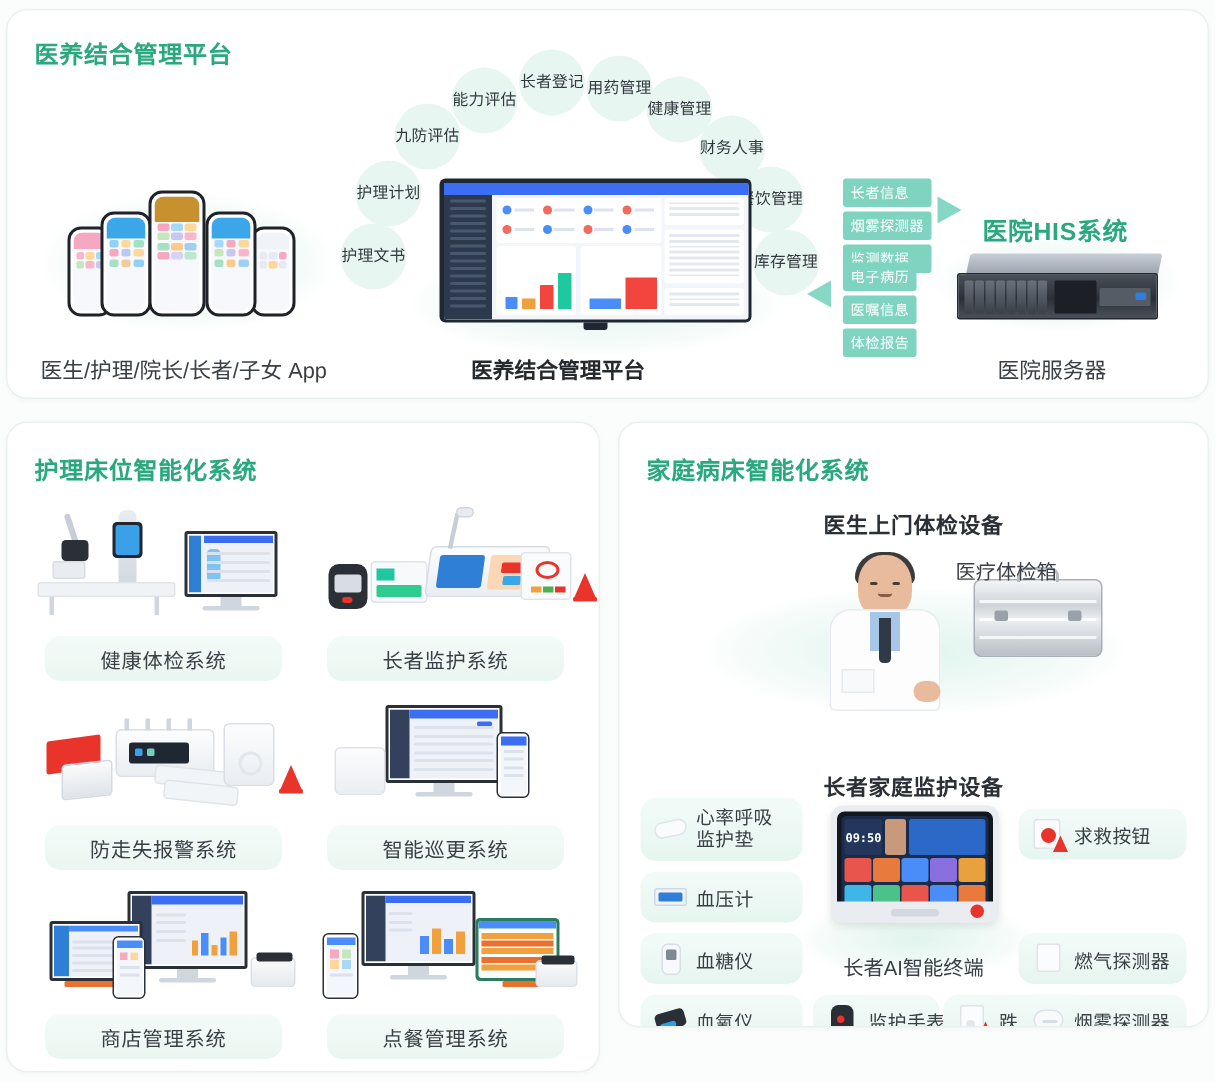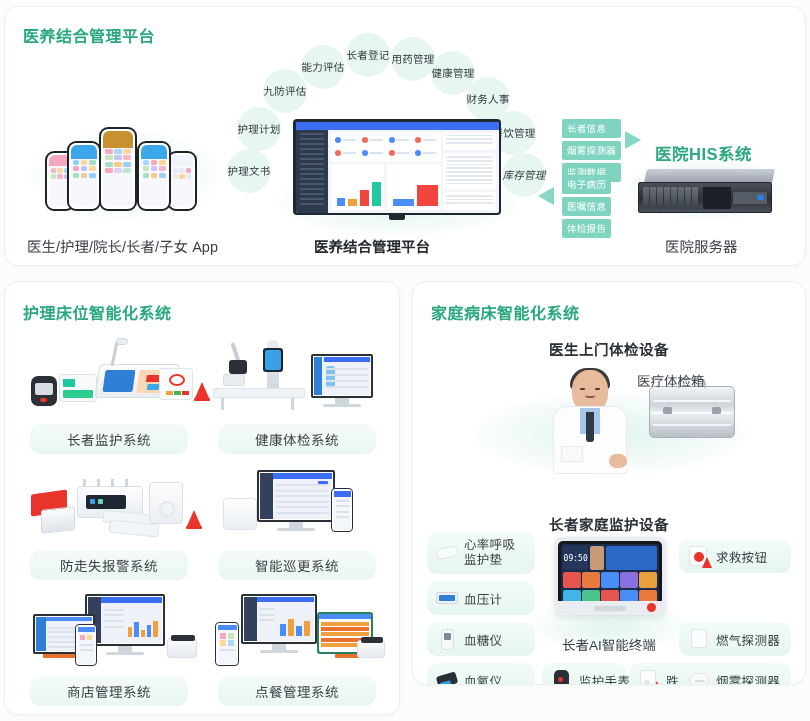--- a/index.html
+++ b/index.html
@@ -195,21 +195,21 @@
   .case { position: absolute; left: 236px; top: 24px; width: 86px; height: 52px; }
   .case .body { position: absolute; inset: 0; border-radius: 5px;
     background: linear-gradient(180deg,#f2f4f6 0%, #cfd4da 34%, #eceff2 52%, #b9bfc6 100%);
     border: 1px solid #a9b0b8; }
   .case .ln { position: absolute; left: 4px; right: 4px; height: 2px; background: rgba(255,255,255,.75); }
   .case .handle { position: absolute; left: 50%; top: -8px; margin-left: -14px; width: 28px; height: 10px;
     border: 2.5px solid #b6bcc4; border-bottom: none; border-radius: 6px 6px 0 0; }
   .case .latch { position: absolute; width: 9px; height: 7px; background: #9aa1a9; border-radius: 1.5px; top: 21px; }
   #cap-case { position: absolute; left: 224px; top: 88px; font-size: 13.5px; color: #3a3f45; }
 
-  #terminal-wrap { position: absolute; left: 141px; top: 255px; width: 112px; height: 92px; }
+  #terminal-wrap { position: absolute; left: 141px; top: 255px; width: 112px; height: 92px; font-weight: bold; }
   #terminal { position: absolute; left: 0; top: 0; width: 112px; height: 78px;
     background: #e9edf1; border-radius: 8px; padding: 4px; box-shadow: 0 2px 6px rgba(40,60,55,.13); }
   #terminal .bez { width: 100%; height: 100%; background: #14181e; border-radius: 5px; padding: 3px; }
   #terminal .scrn { width: 100%; height: 100%; background: #1b2b4a; border-radius: 3px; overflow: hidden;
     display: flex; flex-direction: column; gap: 1.5px; padding: 2px; }
   #terminal .row1 { display: flex; gap: 2px; height: 40%; }
   #terminal .clock { flex: 1; background: #24365c; border-radius: 2px; color: #fff; font-size: 8px;
     display: flex; align-items: center; justify-content: center; font-family: "DejaVu Sans Mono", monospace; }
   #terminal .avatar { width: 14px; background: #c89a7a; border-radius: 2px; }
   #terminal .msg { flex: 2; background: #2b68c8; border-radius: 2px; }
@@ -361,21 +361,21 @@
       </div>
     <div class="bubble md" style="left:426px; top:44px;">
         <span>健康管理</span>
       </div>
     <div class="bubble md" style="left:461px; top:70px;">
         <span>财务人事</span>
       </div>
     <div class="bubble md" style="left:487px; top:104px;">
         <span>餐饮管理</span>
       </div>
-    <div class="bubble md" style="left:497px; top:146px;font-style:italic;">
+    <div class="bubble md" style="left:497px; top:146px;">
         <span>库存管理</span>
       </div>
 
     <div class="ellipse" style="left:268px; top:160px; width:250px; height:70px;"></div>
     <div id="dash">
       <div class="topbar"></div>
       <div class="inner">
         <div class="side">
             <i></i>
             <i></i>
@@ -507,49 +507,20 @@
         <div class="odd"></div>
       </div>
     </div>
     <div class="caption-lg" id="cap-srv">医院服务器</div>
   </section>
 
   <section class="panel" id="panel-bl">
     <h2 class="panel-title">护理床位智能化系统</h2>
 
     <div class="dev-grid">
-
-      <div class="dev-cell">
-        <div class="dev-art">
-          <div class="ill" style="left:12px; top:38px; width:26px; height:30px; background:#2b2f36; border-radius:7px;">
-            <div style="position:absolute; left:4px; top:7px; right:4px; height:12px; background:#d8dde3; border-radius:2px;"></div>
-            <div style="position:absolute; left:9px; bottom:4px; width:7px; height:4px; background:#e8342a; border-radius:2px;"></div>
-          </div>
-          <div class="ill" style="left:40px; top:36px; width:38px; height:28px; background:#f7f9fb; border:1px solid #dde3e9; border-radius:3px;">
-            <div style="position:absolute; left:3px; top:4px; width:12px; height:8px; background:#1ec9a0;"></div>
-            <div style="position:absolute; left:3px; top:15px; right:3px; height:8px; background:#2ecc8f; border-radius:1px;"></div>
-          </div>
-          <div class="ill" style="left:78px; top:26px; width:80px; height:34px; background:linear-gradient(180deg,#fdfdfe,#e9edf1); border:1px solid #d7dde3; border-radius:4px; transform:skewX(-8deg);">
-            <div style="position:absolute; left:6px; top:5px; width:30px; height:22px; background:#2f7fd6; border-radius:2px;"></div>
-            <div style="position:absolute; left:40px; top:5px; right:5px; bottom:4px; background:#fbd7b6; border-radius:2px;"></div>
-            <div style="position:absolute; left:48px; top:10px; width:14px; height:7px; background:#e8342a; border-radius:1px;"></div>
-            <div style="position:absolute; left:50px; top:19px; width:12px; height:6px; background:#3ba7e8; border-radius:1px;"></div>
-          </div>
-          <div class="ill" style="left:94px; top:4px; width:3px; height:24px; background:#c8ced5; transform:rotate(12deg);"></div>
-          <div class="ill" style="left:97px; top:0px; width:12px; height:7px; background:#e8ebef; border:1px solid #cfd6dd; border-radius:4px;"></div>
-          <div class="ill" style="left:140px; top:30px; width:34px; height:32px; background:#fafbfc; border:1px solid #e0e5ea; border-radius:3px;">
-            <div style="position:absolute; left:9px; top:5px; width:16px; height:12px; border:2px solid #e8342a; border-radius:50%;"></div>
-            <div style="position:absolute; left:6px; bottom:4px; width:7px; height:4px; background:#f0a03c;"></div>
-            <div style="position:absolute; left:14px; bottom:4px; width:7px; height:4px; background:#4caf50;"></div>
-            <div style="position:absolute; left:22px; bottom:4px; width:7px; height:4px; background:#e8342a;"></div>
-          </div>
-          <div class="bell" style="left:176px; top:44px;"></div>
-        </div>
-        <div class="dev-label">长者监护系统</div>
-      </div>
 
       <div class="dev-cell">
         <div class="dev-art">
           <div class="ill mon" style="left:104px; top:16px; width:62px; height:44px;">
             <div class="s">
               <div class="sb" style="background:#2f7fd6; width:14%"></div>
               <div class="hd" style="background:#3b6ef3"></div>
               <div style="position:absolute; left:22%; top:24%; width:16%; height:58%; background:#7fc3f2; border-radius:3px;"></div>
               <div class="rw" style="top:30%"></div>
                 <div class="rw" style="top:45%"></div>
@@ -564,20 +535,49 @@
             <div style="position:absolute; inset:2px; background:#3aa0e8; border-radius:2px;"></div>
           </div>
           <div class="ill" style="left:28px; top:4px; width:4px; height:30px; background:#c8ced5; border-radius:2px; transform:rotate(-18deg);"></div>
           <div class="ill" style="left:22px; top:22px; width:18px; height:14px; background:#2b2f36; border-radius:3px;"></div>
           <div class="ill" style="left:16px; top:36px; width:22px; height:12px; background:#e9edf1; border:1px solid #d7dde3; border-radius:2px;"></div>
           <div class="ill" style="left:6px; top:50px; width:92px; height:10px; background:#f0f3f6; border:1px solid #dfe4e9; border-radius:2px;"></div>
           <div class="ill" style="left:14px; top:60px; width:3px; height:12px; background:#cfd6dd;"></div>
           <div class="ill" style="left:84px; top:60px; width:3px; height:12px; background:#cfd6dd;"></div>
         </div>
         <div class="dev-label">健康体检系统</div>
+      </div>
+
+      <div class="dev-cell">
+        <div class="dev-art">
+          <div class="ill" style="left:12px; top:38px; width:26px; height:30px; background:#2b2f36; border-radius:7px;">
+            <div style="position:absolute; left:4px; top:7px; right:4px; height:12px; background:#d8dde3; border-radius:2px;"></div>
+            <div style="position:absolute; left:9px; bottom:4px; width:7px; height:4px; background:#e8342a; border-radius:2px;"></div>
+          </div>
+          <div class="ill" style="left:40px; top:36px; width:38px; height:28px; background:#f7f9fb; border:1px solid #dde3e9; border-radius:3px;">
+            <div style="position:absolute; left:3px; top:4px; width:12px; height:8px; background:#1ec9a0;"></div>
+            <div style="position:absolute; left:3px; top:15px; right:3px; height:8px; background:#2ecc8f; border-radius:1px;"></div>
+          </div>
+          <div class="ill" style="left:78px; top:26px; width:80px; height:34px; background:linear-gradient(180deg,#fdfdfe,#e9edf1); border:1px solid #d7dde3; border-radius:4px; transform:skewX(-8deg);">
+            <div style="position:absolute; left:6px; top:5px; width:30px; height:22px; background:#2f7fd6; border-radius:2px;"></div>
+            <div style="position:absolute; left:40px; top:5px; right:5px; bottom:4px; background:#fbd7b6; border-radius:2px;"></div>
+            <div style="position:absolute; left:48px; top:10px; width:14px; height:7px; background:#e8342a; border-radius:1px;"></div>
+            <div style="position:absolute; left:50px; top:19px; width:12px; height:6px; background:#3ba7e8; border-radius:1px;"></div>
+          </div>
+          <div class="ill" style="left:94px; top:4px; width:3px; height:24px; background:#c8ced5; transform:rotate(12deg);"></div>
+          <div class="ill" style="left:97px; top:0px; width:12px; height:7px; background:#e8ebef; border:1px solid #cfd6dd; border-radius:4px;"></div>
+          <div class="ill" style="left:140px; top:30px; width:34px; height:32px; background:#fafbfc; border:1px solid #e0e5ea; border-radius:3px;">
+            <div style="position:absolute; left:9px; top:5px; width:16px; height:12px; border:2px solid #e8342a; border-radius:50%;"></div>
+            <div style="position:absolute; left:6px; bottom:4px; width:7px; height:4px; background:#f0a03c;"></div>
+            <div style="position:absolute; left:14px; bottom:4px; width:7px; height:4px; background:#4caf50;"></div>
+            <div style="position:absolute; left:22px; bottom:4px; width:7px; height:4px; background:#e8342a;"></div>
+          </div>
+          <div class="bell" style="left:176px; top:44px;"></div>
+        </div>
+        <div class="dev-label">长者监护系统</div>
       </div>
 
       <div class="dev-cell">
         <div class="dev-art">
           <div class="ill" style="left:12px; top:28px; width:36px; height:22px; background:#e8342a; border-radius:2px; transform:skewY(-8deg);"></div>
           <div class="ill" style="left:22px; top:44px; width:34px; height:24px; background:linear-gradient(180deg,#fafbfc,#dfe4e9); border:1px solid #d4dae0; border-radius:3px; transform:skewY(-6deg);"></div>
           <div class="ill" style="left:58px; top:22px; width:66px; height:32px; background:linear-gradient(180deg,#fdfdfe,#e9edf1); border:1px solid #d9dfe4; border-radius:4px;">
             <div style="position:absolute; left:8px; top:8px; width:40px; height:14px; background:#1f2733; border-radius:2px;"></div>
             <div style="position:absolute; left:12px; top:12px; width:5px; height:5px; background:#3aa0e8; border-radius:1px;"></div>
             <div style="position:absolute; left:20px; top:12px; width:5px; height:5px; background:#6fd4b6; border-radius:1px;"></div>

